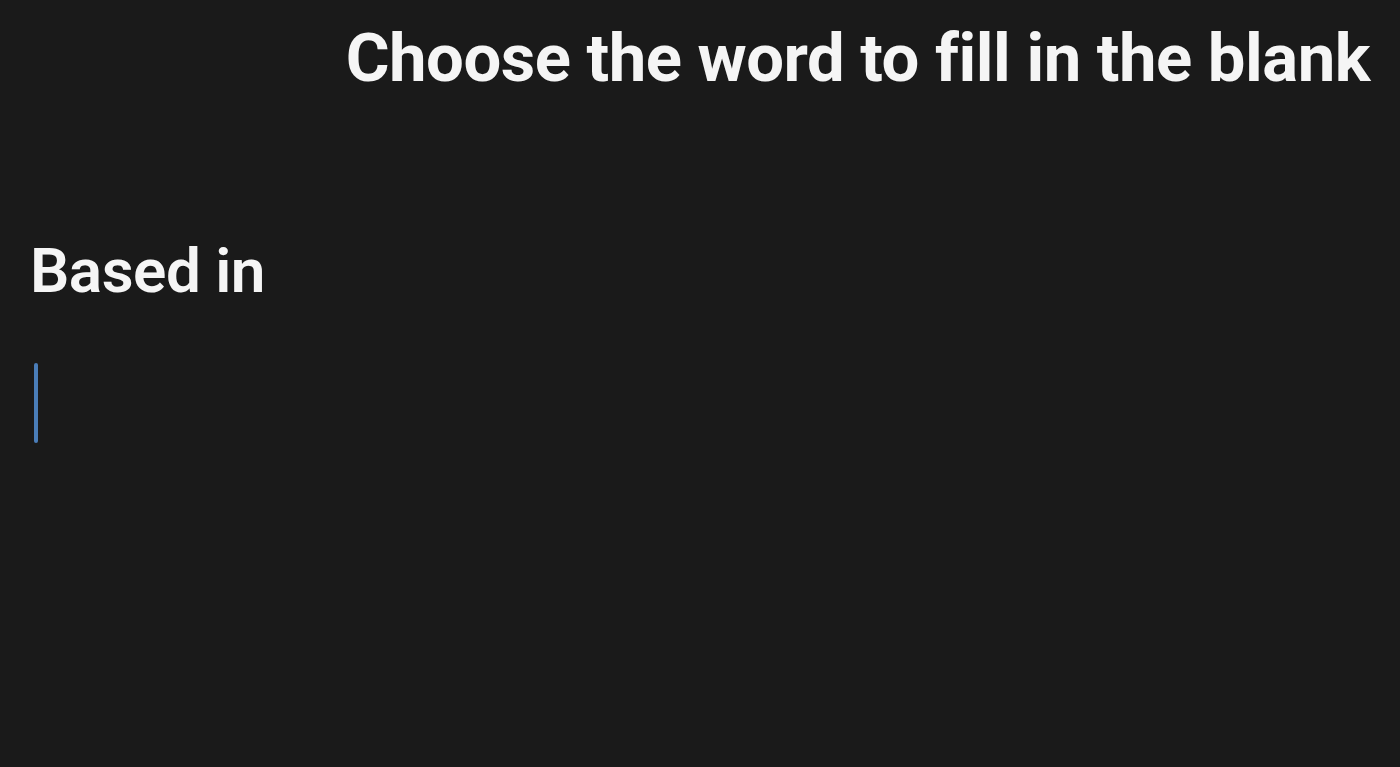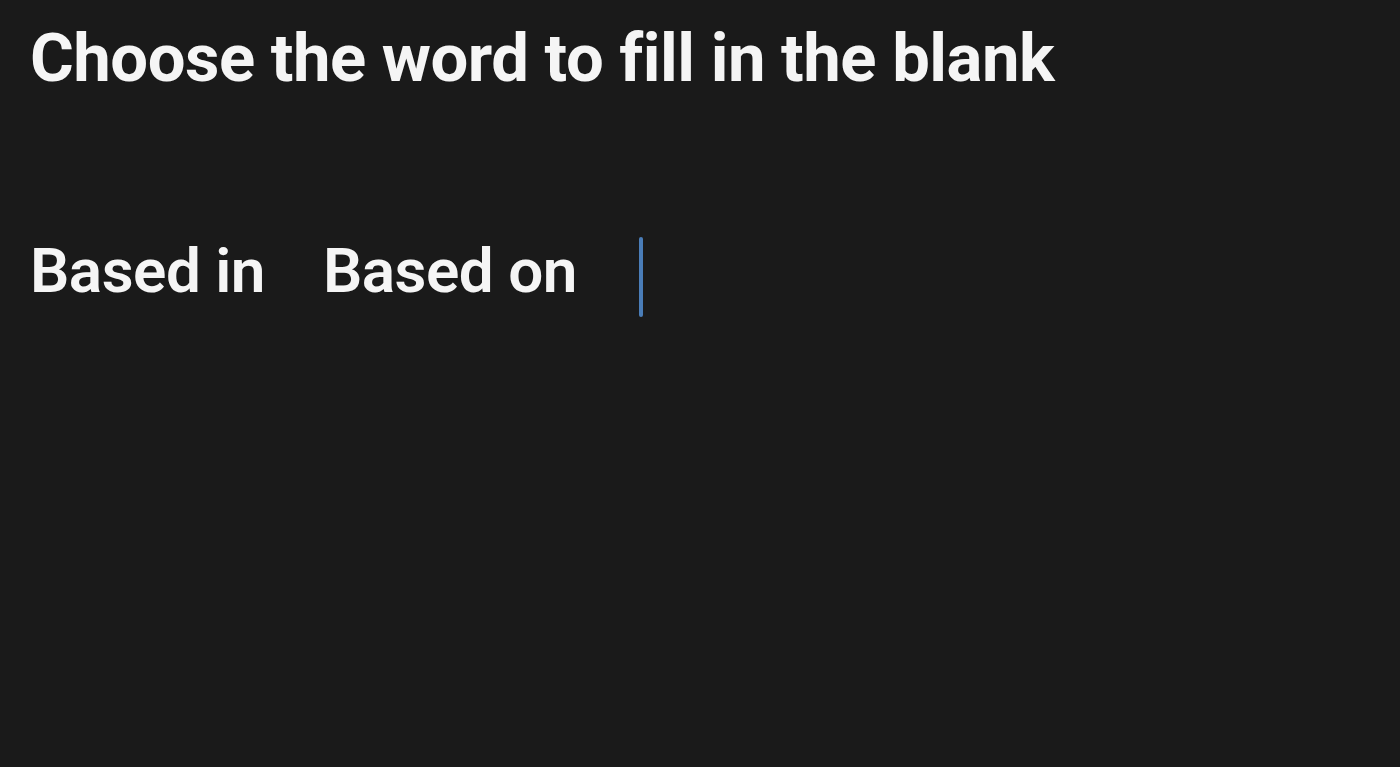--- a/index.html
+++ b/index.html
@@ -10,31 +10,32 @@
     html, body {
       width: 1400px;
       height: 767px;
       background-color: #1a1a1a;
       font-family: -apple-system, BlinkMacSystemFont, "Segoe UI", Roboto, Helvetica, Arial, sans-serif;
       color: #f5f5f5;
       overflow: hidden;
     }
     .container {
       padding: 20px 30px 0 30px;
+      text-align: right;
     }
     .prompt {
       font-size: 67px;
       font-weight: 700;
       line-height: 1.15;
       letter-spacing: -0.5px;
       margin-bottom: 140px;
     }
     .options {
       display: flex;
-      flex-direction: row;
+      flex-direction: column;
       gap: 58px;
     }
     .option {
       font-size: 62px;
       font-weight: 600;
       line-height: 1.1;
       letter-spacing: -0.5px;
       cursor: pointer;
       display: inline-block;
       width: fit-content;
@@ -61,20 +62,19 @@
     }
   </style>
 </head>
 <body>
 
 <div class="container">
   <div class="prompt">Choose the word to fill in the blank</div>
 
   <div class="options">
     <div class="option">Based in</div>
-    <div class="option">Based on</div>
     <div class="option">
       <span class="editing-wrap">
         <span class="caret"></span>
       </span>
     </div>
   </div>
 </div>
 
 </body></html>

